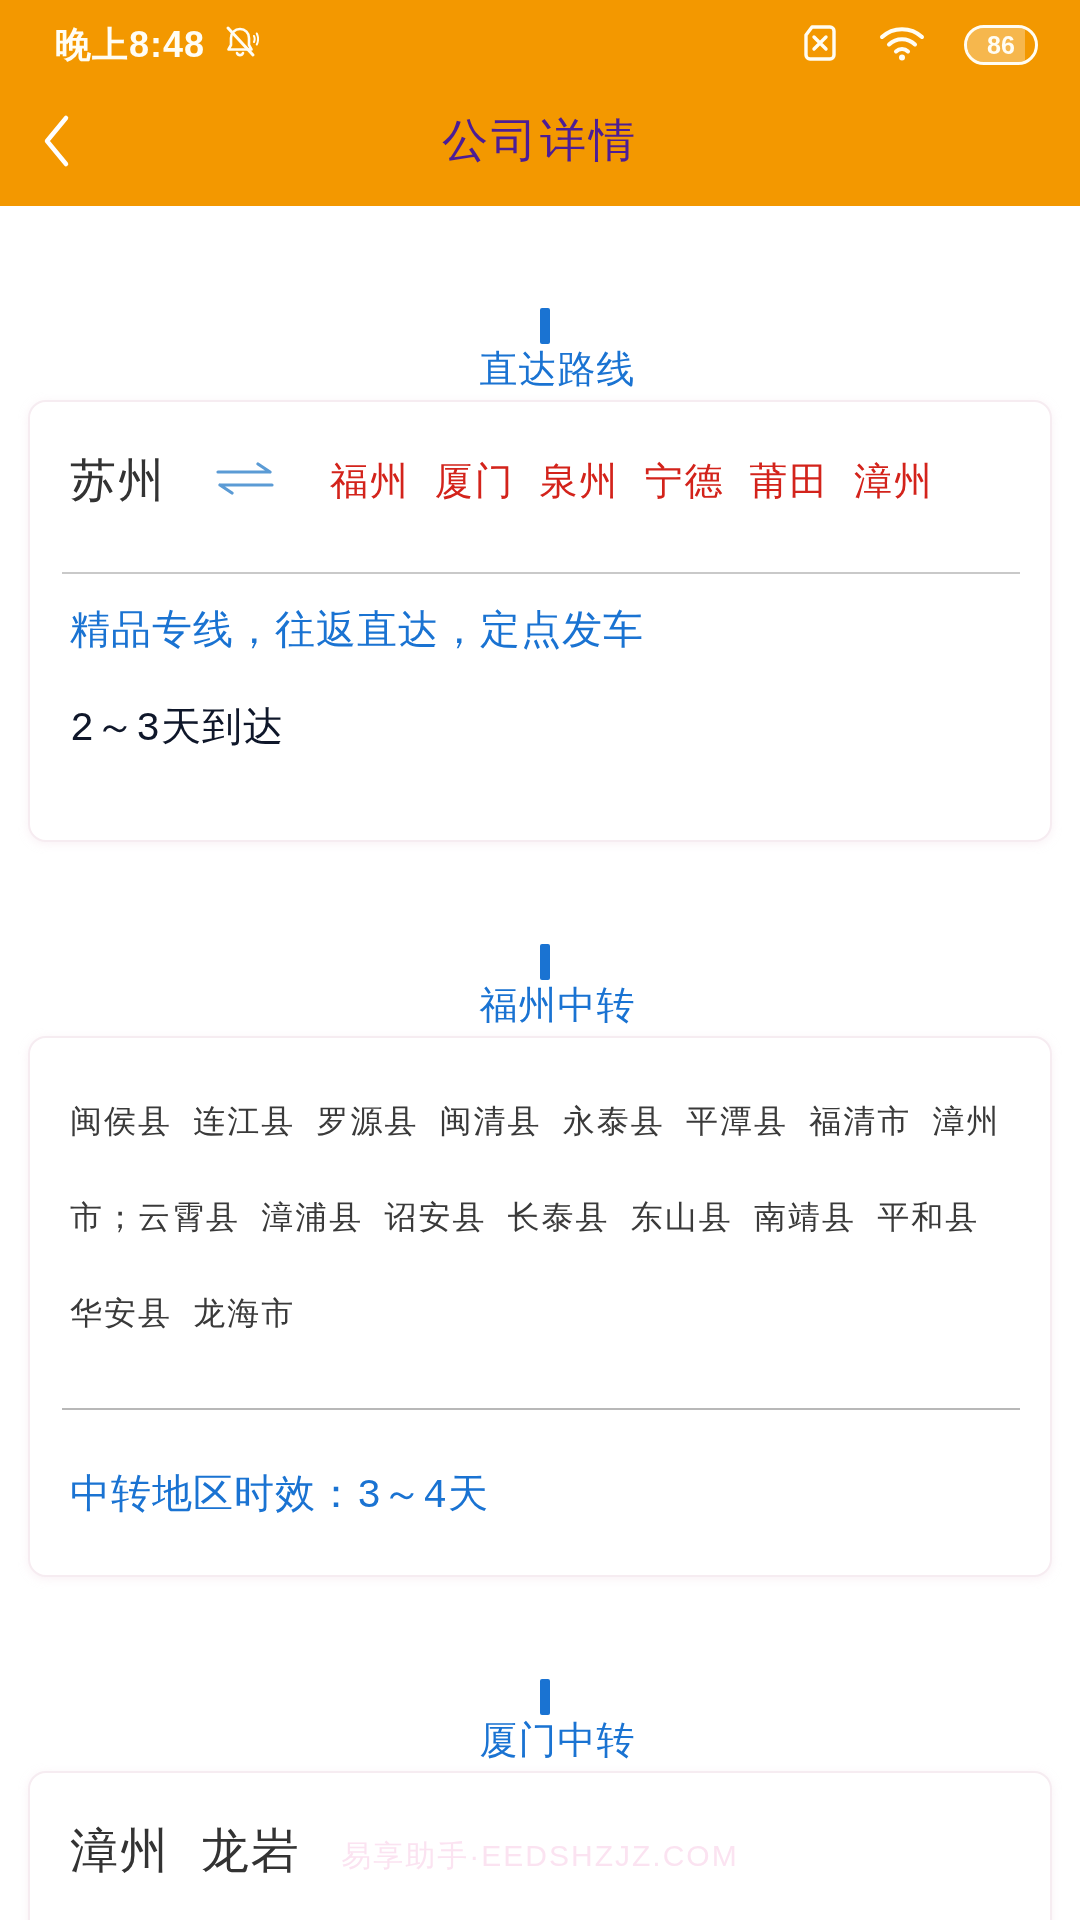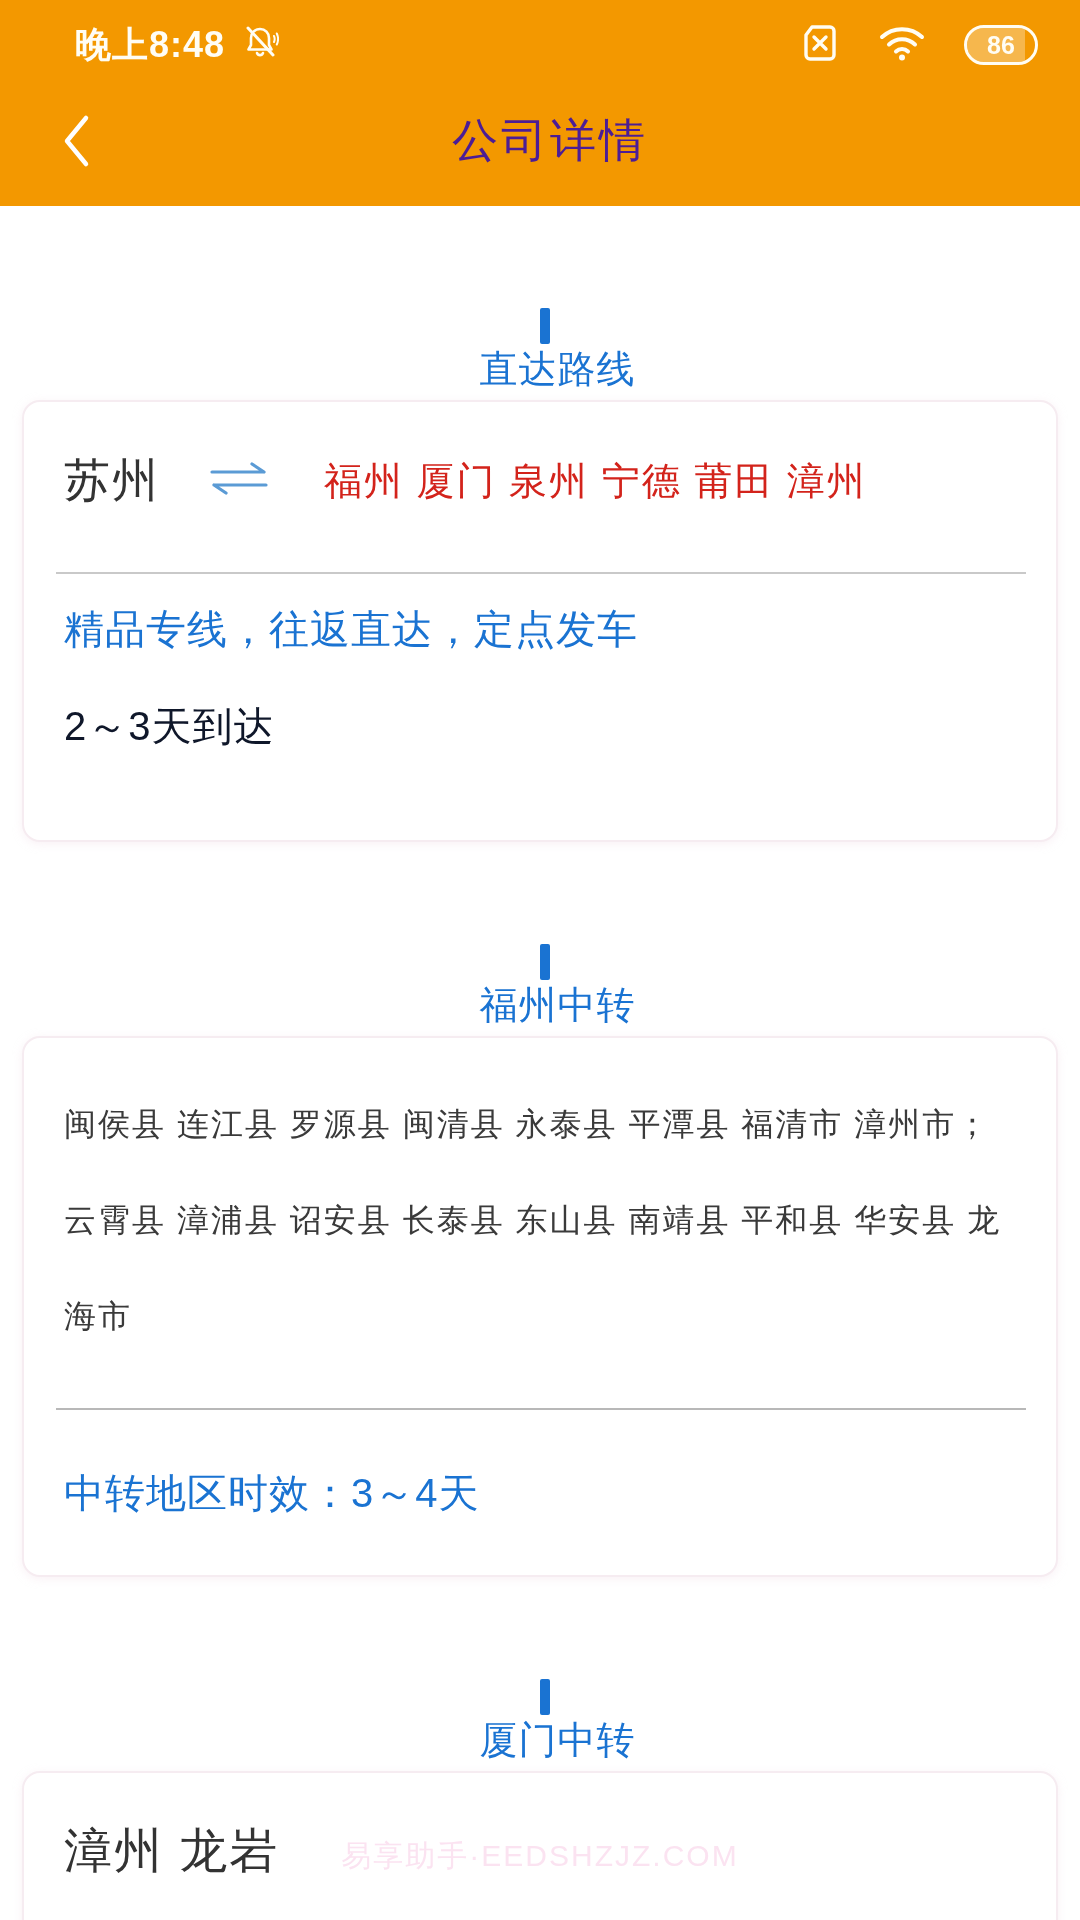--- a/index.html
+++ b/index.html
@@ -1,20 +1,20 @@
 <!DOCTYPE html>
 <html><head>
 <meta charset="utf-8">
 <style>
   * { margin:0; padding:0; box-sizing:border-box; }
   html,body { width:1080px; height:1920px; overflow:hidden; background:#fff;
     font-family:"Liberation Sans", sans-serif; }
 
   
-  .topbar { background:#F39800;padding-left:20px; }
+  .topbar { background:#F39800; }
   .status-bar { height:76px; display:flex; align-items:center;
     justify-content:space-between; padding:14px 42px 0 55px; }
   .status-left { display:flex; align-items:center; gap:16px; }
   .time { font-size:36px; font-weight:bold; color:#FFFDF4; letter-spacing:1px; }
   .status-right { display:flex; align-items:center; gap:38px; }
   .battery { position:relative; width:74px; height:40px;
     border:3px solid #FFFDF4; border-radius:20px; overflow:hidden;
     display:flex; align-items:center; justify-content:center; }
   .battery-fill { position:absolute; left:0; top:0; bottom:0;
     background:rgba(255,255,255,0.30); }
@@ -26,22 +26,22 @@
     transform:translateY(-50%); width:60px; height:70px;
     display:flex; align-items:center; justify-content:center; cursor:pointer; }
   .page-title { color:#4c1d95; font-size:46px; font-weight:400; letter-spacing:3px; }
 
   
   .section-heading { display:flex; align-items:center; margin:102px 0 0 35px; height:48px;flex-direction:column; }
   .heading-bar { width:10px; height:36px; background:#1A73D2; border-radius:2px;
     margin-right:26px; flex:0 0 auto; }
   .heading-text { font-size:38px; color:#1A73D2; font-weight:500; letter-spacing:1px; }
 
-  .card { margin:44px 22px 0; background:#fff; border:2px solid #F6ECF1;
-    border-radius:18px; box-shadow:0 2px 10px rgba(238,214,226,0.35); }
+  .card { margin:44px 28px 0; background:#fff; border:2px solid #F6ECF1;
+    border-radius:18px; box-shadow:0 2px 10px rgba(238,214,226,0.35);font-family:Liberation Mono, monospace; }
 
   
   .route-row { display:flex; align-items:center; padding:48px 36px 0 40px; }
   .origin { font-size:46px; color:#333; letter-spacing:2px; flex:0 0 auto; }
   .arrow-icon { margin:0 54px 0 48px; flex:0 0 auto; }
   .destinations { font-size:38px; color:#D3231B; letter-spacing:2px; white-space:nowrap; }
   .divider1 { height:2px; background:#C9C9C9; margin:60px 30px 0 32px; }
   .feature { color:#1A73D2; font-size:40px; font-weight:500;
     margin:28px 36px 0 40px; letter-spacing:1px; }
   .eta-gray { color:#0f172a; font-size:40px; margin:42px 36px 0 40px;

